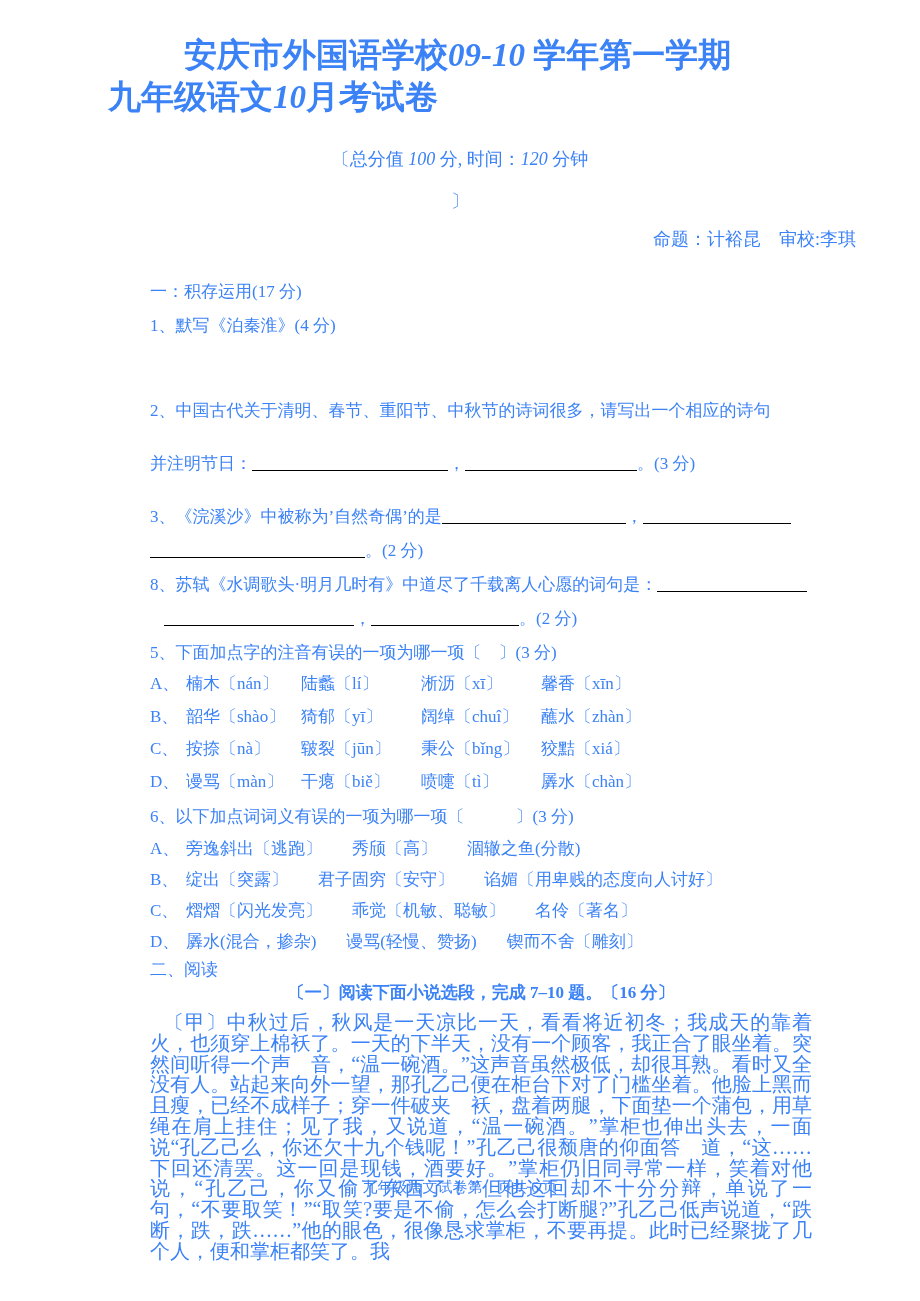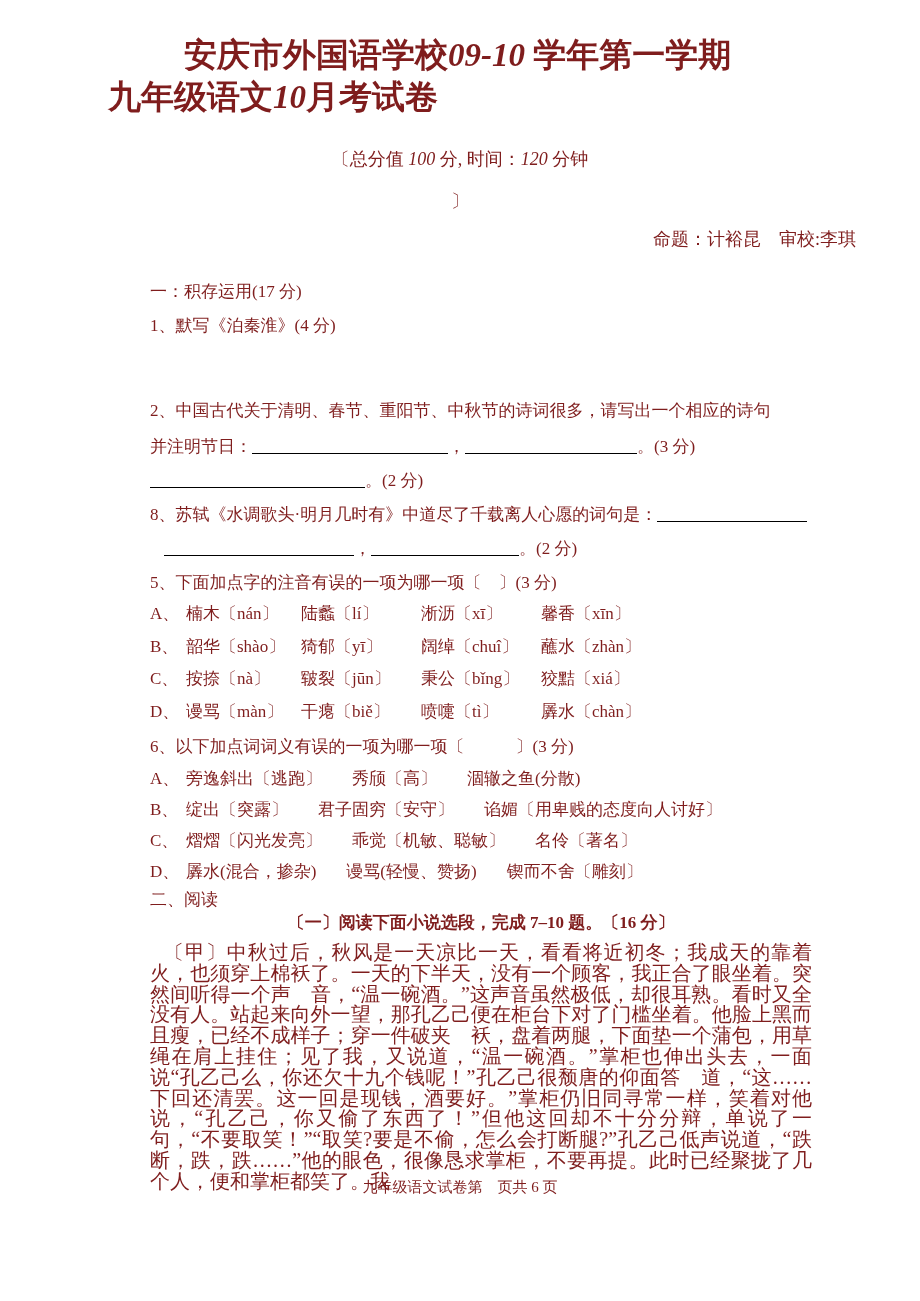--- a/index.html
+++ b/index.html
@@ -1,32 +1,32 @@
 <!DOCTYPE html>
 <html><head>
 <meta charset="utf-8">
 <style>
   html, body { margin:0; padding:0; background:#ffffff; }
   .page {
     position:relative;
     width:920px; height:1301px;
-    background:#ffffff; color:#7f1d1d;
+    background:#ffffff; color:#3b82f6;
     font-family:"Liberation Serif","DejaVu Serif",serif;
     box-sizing:border-box;
     padding-top:34px;
     overflow:hidden;
   }
   .title { margin-left:108px; margin-right:90px; font-size:33px; font-weight:bold; line-height:42px; }
   .title .line1 { padding-left:76px; }
   .num { font-style:italic; font-weight:inherit; }
   .subtitle { margin-top:20px; text-align:center; font-size:18px; line-height:42px; }
   .authors { margin-top:2px; margin-right:64px; text-align:right; font-size:18px; line-height:30px; }
   .docbody { margin-left:150px; margin-right:108px; font-size:17px; }
   .s-heading { margin-top:24px; line-height:28px; }
-  .qline { line-height:30px; margin-top:6px; }
+  .qline { line-height:30px; margin-top:23px; }
   .q1 { margin-top:6px; line-height:28px; }
   .q2l1 { margin-top:56px; }
   .tight { margin-top:4px; }
   .bl { display:inline-block; border-bottom:1px solid #000; height:15px; vertical-align:-2px; }
   .optrow5 { display:grid; grid-template-columns:36px 115px 120px 120px auto; line-height:32.5px; }
   .optrow6 { display:flex; line-height:31px; }
   .optrow6 .olabel { display:inline-block; width:36px; flex:0 0 36px; }
   .optrow6 .term { margin-right:30px; white-space:nowrap; }
   .q6stem { margin-top:3px; line-height:32px; }
   .s2-heading { line-height:25px; margin-top:0px; }
@@ -53,20 +53,21 @@
 
   <div class="docbody">
 
     <div class="s-heading">一：积存运用(17 分)</div>
 
     <div class="qline q1">1、默写《泊秦淮》(4 分)</div>
 
     <div class="qline q2l1">2、中国古代关于清明、春节、重阳节、中秋节的诗词很多，请写出一个相应的诗句</div>
     <div class="qline"><span>并注明节日：</span><span class="bl" style="width:196px"></span><span>，</span><span class="bl" style="width:172px"></span><span>。(3 分)</span></div>
 
+    <div class="qline"><span>3、《浣溪沙》中被称为’自然奇偶’的是</span><span class="bl" style="width:184px"></span><span>，</span><span class="bl" style="width:148px"></span></div>
     <div class="qline tight"><span class="bl" style="width:215px"></span><span>。(2 分)</span></div>
 
     <div class="qline tight"><span>8、苏轼《水调歌头·明月几时有》中道尽了千载离人心愿的词句是：</span><span class="bl" style="width:150px"></span></div>
     <div class="qline tight"><span style="display:inline-block;width:14px"></span><span class="bl" style="width:190px"></span><span>，</span><span class="bl" style="width:148px"></span><span>。(2 分)</span></div>
 
     <div class="qline tight">5、下面加点字的注音有误的一项为哪一项〔　〕(3 分)</div>
     <div class="optrow5">
       <span class="olabel">A、</span>
         <span class="term">楠木〔nán〕</span>
         <span class="term">陆蠡〔lí〕</span>

